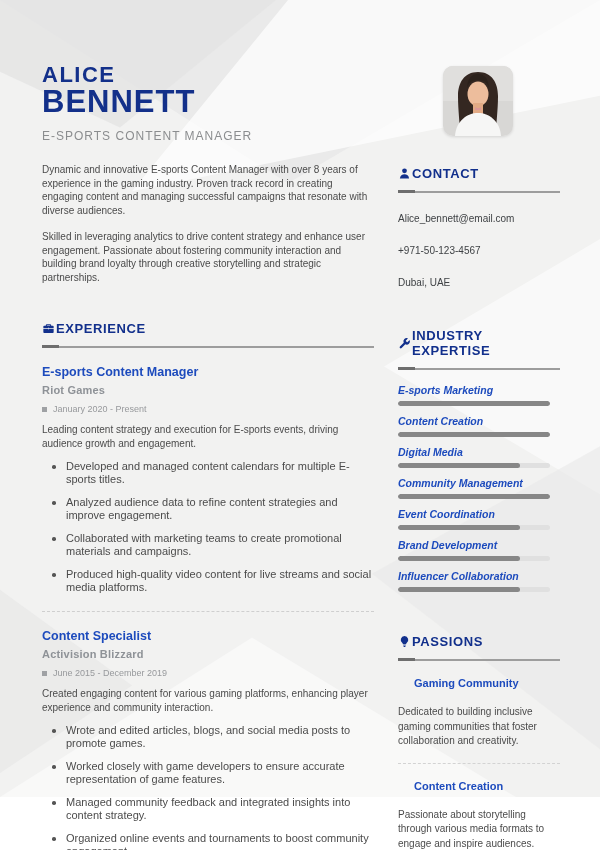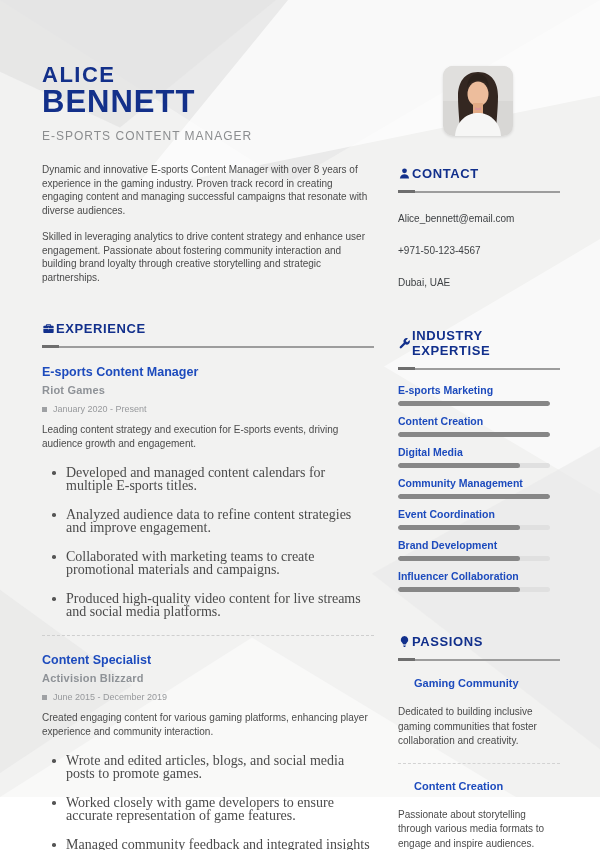--- a/index.html
+++ b/index.html
@@ -46,31 +46,31 @@
   
   .section-experience{margin-top:37px;}
   .job{margin-top:17px;}
   .job-name{font-size:12.5px;font-weight:700;color:#1d4bbd;margin:0;}
   .company{font-size:11px;font-weight:700;color:#8e9297;margin:5px 0 0 0;letter-spacing:.2px;}
   .date-row{display:flex;align-items:center;gap:6px;margin:8px 0 0 0;}
   .date-sq{width:5px;height:5px;background:#9fa1a4;flex:none;}
   .date-text{font-size:9px;color:#97999c;}
   .job-lead{margin:9px 0 0 0;}
   .job ul{margin:5px 0 0 0;padding:0;list-style:none;}
-  .job li{position:relative;padding-left:24px;margin-top:16px;font-size:14px;line-height:13px;color:#4b4b4b;font-family:Liberation Serif, serif;}
+  .job li{position:relative;padding-left:24px;margin-top:10px;font-size:11px;line-height:13px;color:#4b4b4b;}
   .job li::before{content:'';position:absolute;left:10px;top:5px;width:3.5px;height:3.5px;
                   border-radius:50%;background:#555;}
   .job-sep{border:none;border-top:1.5px dashed #cfcfcf;margin:17px 0 0 0;}
 
   
   .contact-items{margin-top:20px;}
   .contact-item{font-size:10px;color:#3f4245;margin-bottom:21px;}
   .section-expertise{margin-top:40px;}
   .skills{margin-top:14px;}
-  .skill{margin-bottom:9px;}
+  .skill{margin-bottom:9px;font-style:italic;}
   .skill-name{font-size:10.5px;font-weight:700;color:#1d4bbd;}
   .bar{width:152px;height:5px;border-radius:3px;background:#e0e0e0;margin-top:5px;overflow:hidden;}
   .bar-fill{height:100%;border-radius:3px;background:#878787;}
   .section-passions{margin-top:42px;}
   .passion{margin-top:16px;}
   .passion-name{font-size:11px;font-weight:700;color:#1d4bbd;margin:16px;}
   .passion-desc{font-size:10px;line-height:14.5px;color:#4b4b4b;margin:5px 0 0 0;}
   .passion-sep{border:none;border-top:1.5px dashed #d3d3d3;margin:14px 0 0 0;}
 </style>
 </head>

